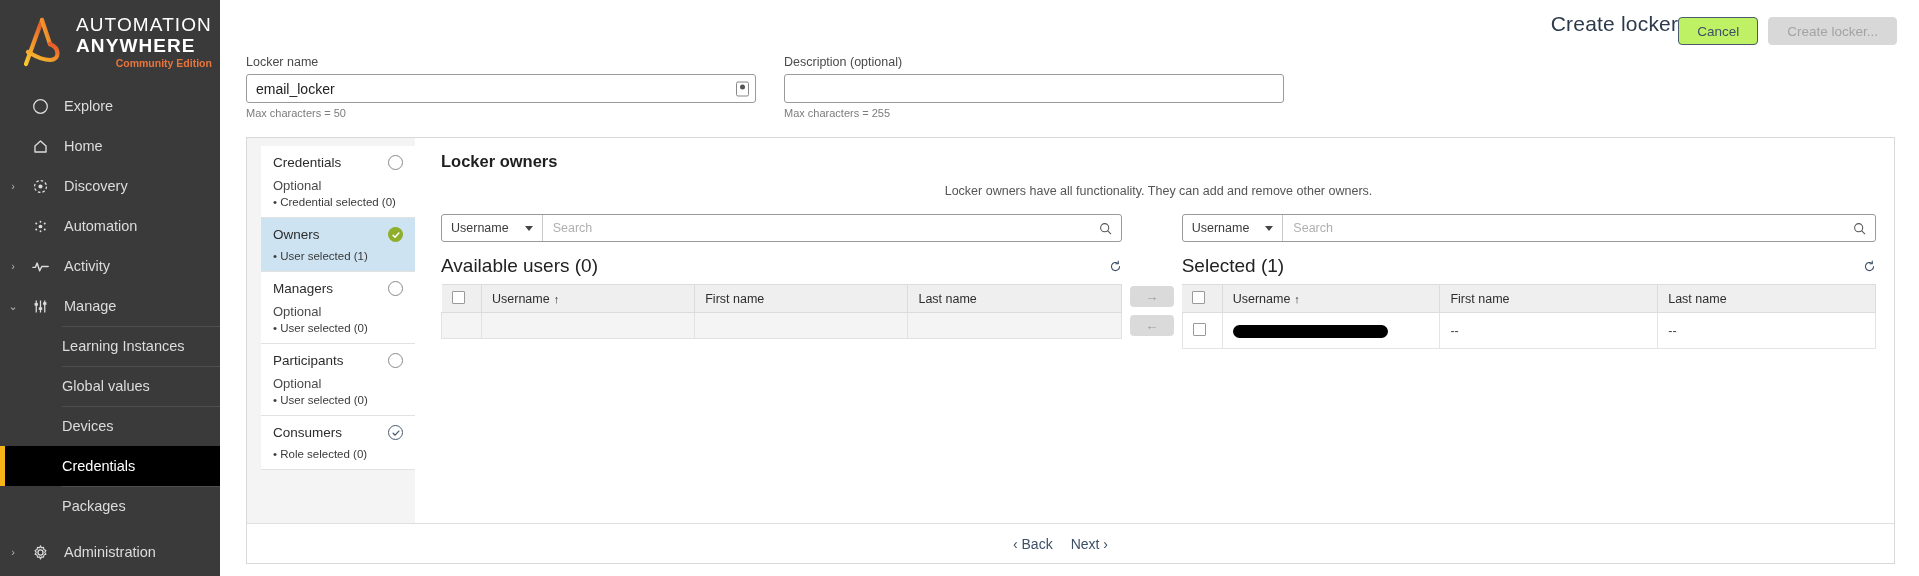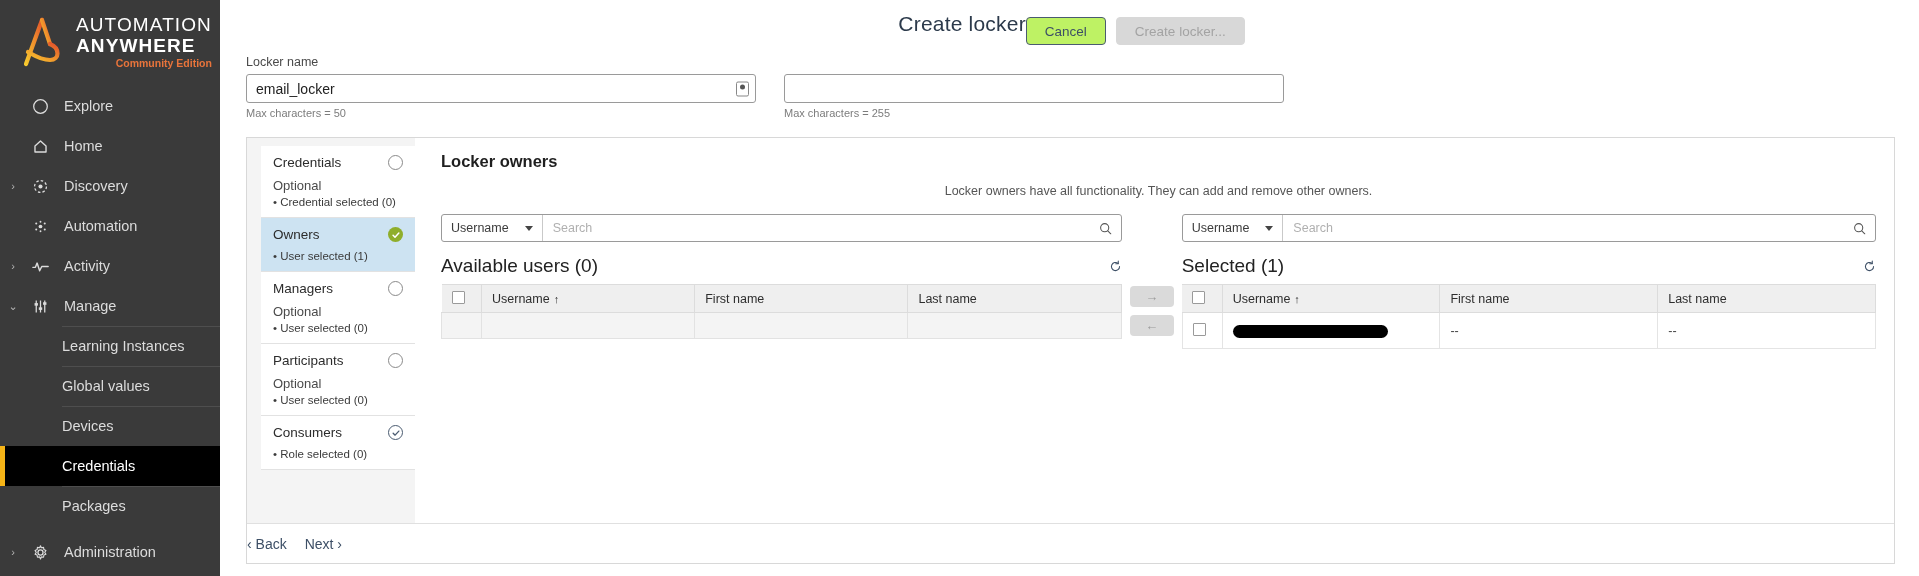--- a/index.html
+++ b/index.html
@@ -44,21 +44,21 @@
     background: #000000; color: #ffffff; padding-left: 62px;
   }
   .nav-sub.active::after {
     content: ""; position: absolute; left: 0; top: 0; bottom: 0; width: 5px; background: #f5b417;
   }
   .nav-sub.active::before { background: transparent; }
 
   
   .main { flex: 1; height: 576px; background: #ffffff; position: relative; display: flex; flex-direction: column; }
   .topbar {
-    display: flex; align-items: flex-start; justify-content: center;
+    display: flex; align-items: flex-start; justify-content: flex-end;
     padding: 12px 22px 0 26px;
   }
   .page-title { font-size: 21px; color: #2c3a4b; font-weight: 400; letter-spacing: .2px; }
   .top-actions { display: flex; gap: 10px; align-items: center; padding-top: 5px; }
   .btn {
     height: 28px; padding: 0 18px; border-radius: 4px; font-size: 13.5px;
     display: inline-flex; align-items: center; justify-content: center; cursor: pointer;
     font-family: "Liberation Sans", sans-serif;
   }
   .btn-outline { background: #bef264; border: 1px solid #4a5b70; color: #3d4f66; }
@@ -152,21 +152,21 @@
   .redacted { display: inline-block; width: 155px; height: 13px; background: #000; border-radius: 7px; vertical-align: middle; }
 
   .arrows { width: 60px; min-width: 60px; display: flex; flex-direction: column; gap: 8px; align-items: center; padding-top: 72px; }
   .arrow-btn {
     width: 44px; height: 21px; background: #dadada; border-radius: 4px;
     display: flex; align-items: center; justify-content: center; color: #9b9b9b; font-size: 13px; cursor: pointer;
   }
 
   .panel-footer {
     border-top: 1px solid #e0e0e0; height: 40px; display: flex; align-items: center;
-    justify-content: flex-start; gap: 18px; padding-right: 20px; background: #fff;
+    justify-content: center; gap: 18px; padding-right: 20px; background: #fff;
   }
   .foot-link { font-size: 14px; color: #3d4f66; cursor: pointer; }
   .main-bottom-pad { height: 12px; }
 </style>
 </head>
 <body>
 
 <div class="app">
 
   <aside class="sidebar">
@@ -312,20 +312,21 @@
         <div class="input-wrap">
           <input class="text-input" value="email_locker" style="">
           <span class="input-adorn">
             <span class="adorn-dot"></span>
           </span>
         </div>
         <span class="field-hint">Max characters = 50</span>
       </div>
 
       <div class="field">
+        <label class="field-label">Description (optional)</label>
         <div class="input-wrap">
           <input class="text-input desc" value="" style="">
         </div>
         <span class="field-hint">Max characters = 255</span>
       </div>
     </div>
 
     <div class="panel">
       <div class="panel-body">
 

